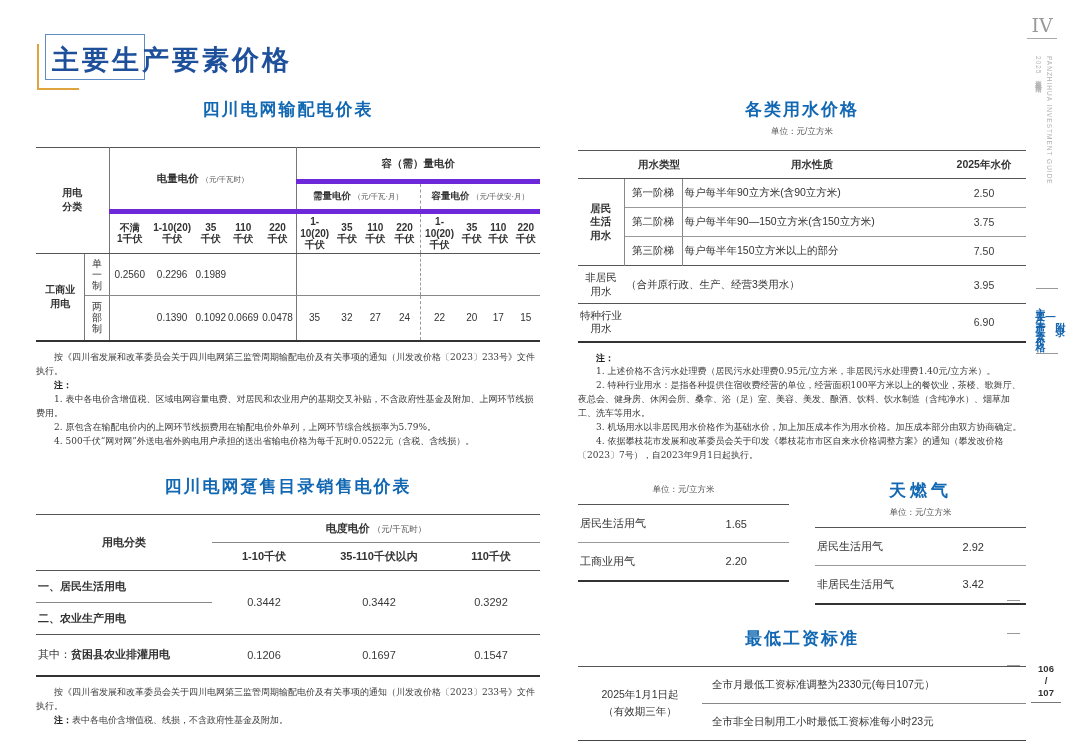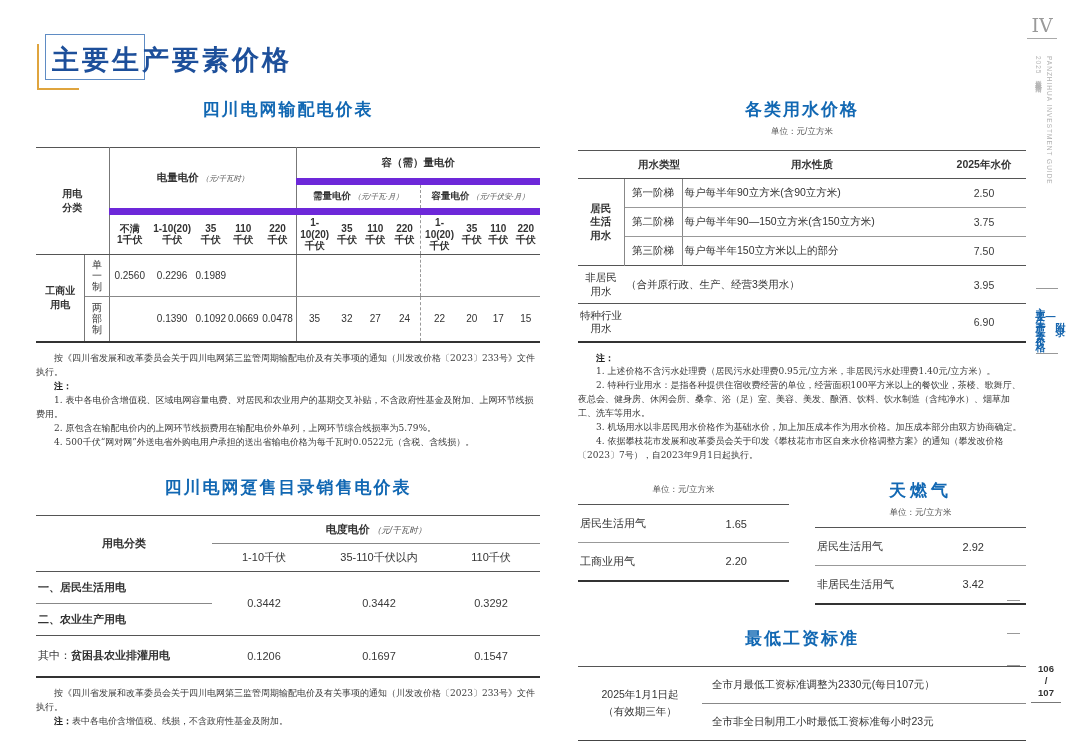--- a/index.html
+++ b/index.html
@@ -28,28 +28,28 @@
   table { border-collapse:collapse; table-layout:fixed; }
   th, td { font-weight:normal; vertical-align:middle; text-align:center; }
   .pl { white-space:pre-line; }
 
   
   .trans-table { width:504px; margin-top:26px; border-top:1px solid #555;
     border-bottom:2px solid #333; }
   .trans-table th, .trans-table td { font-size:10px; color:#333; padding:2px 1px; }
   .t-cls  { font-size:11px; font-weight:bold; }
   .t-grp  { font-size:10.5px; font-weight:bold; }
-  .t-unit { font-size:7.5px; color:#555; font-weight:normal;font-style:italic; }
+  .t-unit { font-size:7.5px; color:#555; font-weight:normal; }
   .t-volt { font-size:7.5px; font-weight:bold; line-height:1.15; height:40px; }
   .t-val  { font-size:10px; color:#3a3a3a; }
   .t-rowgrp { font-size:11px; font-weight:bold; border-right:1px solid #777; }
   .t-sub { font-size:9px; line-height:1.1; }
   .bl  { border-left:1px solid #777; }
   .bld { border-left:1px dashed #999; }
-  .bbm { border-bottom:7px solid #6d28d9; }
+  .bbm { border-bottom:5px solid #6d28d9; }
   .bbh { border-bottom:1px solid #555; }
   .bbr { border-bottom:1px solid #888; }
   .rowA th { height:34px; }
   .rowB th { height:30px; font-size:9px; }
   .rowB .t-grp { font-size:9.5px; }
   .rowD td { height:42px; }
   .rowE td { height:46px; }
 
   
   .notes { margin-top:9px; font-family:"DejaVu Serif", serif; font-size:9px;
@@ -62,21 +62,21 @@
   .inline-note b { font-family:"Liberation Sans", sans-serif; color:#222; }
 
   
   .wholesale-title { margin-top:26px; }
   .whole-table { width:504px; margin-top:16px; border-top:1px solid #555;
     border-bottom:2px solid #333; }
   .whole-table th, .whole-table td { font-size:11px; padding:4px 2px; }
   .w-cls { font-weight:bold; }
   .w-grp { font-weight:bold; height:28px; border-bottom:1px solid #888; }
   .w-grp .t-unit { font-size:8.5px; }
-  .w-volt { font-weight:normal; height:28px; }
+  .w-volt { font-weight:bold; height:28px; }
   .w-label { text-align:left; font-weight:bold; padding-left:4px; height:32px; }
   .w-val { color:#3a3a3a; }
   .w-amongrow td { border-top:1px solid #555; height:42px; }
   .w-pre { font-weight:normal; }
 
   
   .water-table { width:448px; margin-top:12px; border-top:1px solid #555;
     border-bottom:2px solid #333; }
   .water-table th, .water-table td { font-size:10.5px; padding:3px 2px; }
   .wt-h { font-weight:bold; height:28px; border-bottom:1px solid #555; }

